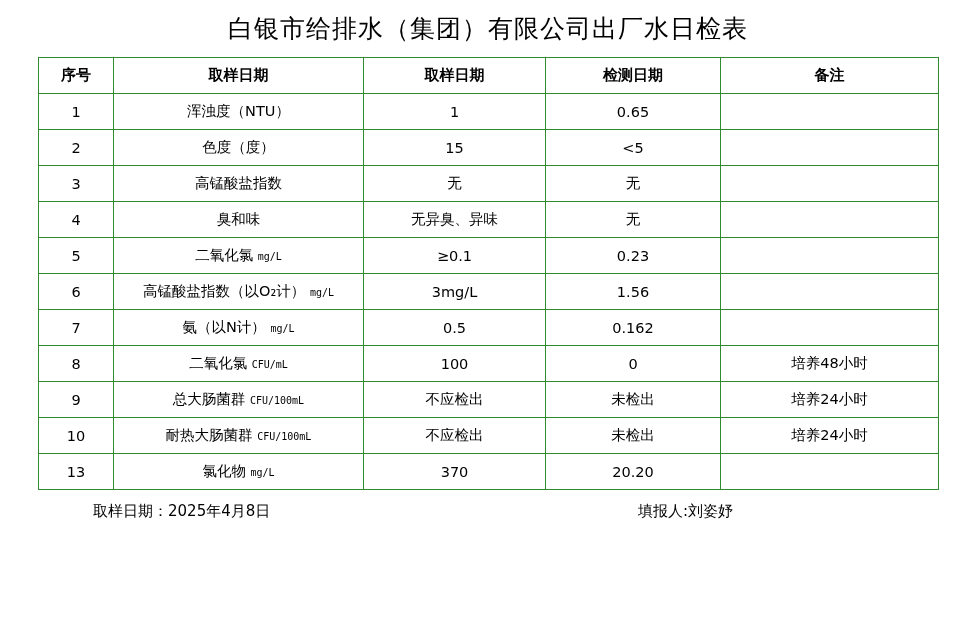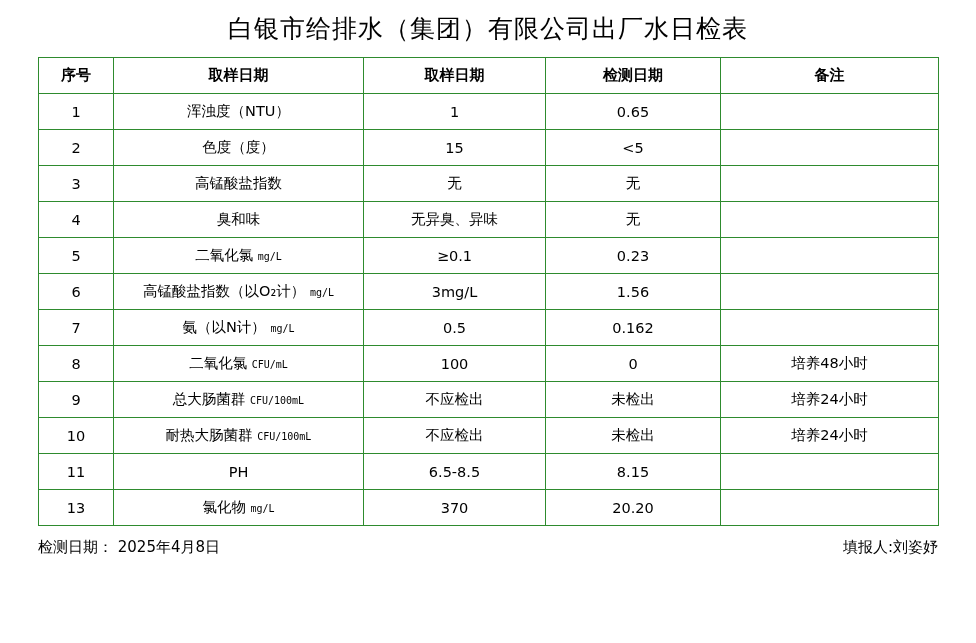--- a/index.html
+++ b/index.html
@@ -70,21 +70,21 @@
   .footer {
     width: 900px;
     margin: 0 auto;
     display: flex;
     padding-top: 12px;
     font-size: 15px;
     font-family: "DejaVu Sans", "Liberation Sans", sans-serif;
   }
   .footer .f1 { width: 330px; text-align: left; padding-left: 55px; }
   .footer .f2 { width: 330px; text-align: left; }
-  .footer .f3 { flex: 1; text-align: right; padding-left: 10px; }
+  .footer .f3 { flex: 1; text-align: center; padding-left: 10px; }
 </style>
 </head>
 <body>
 
 <div class="page">
 
   <div class="doc-title">白银市给排水（集团）有限公司出厂水日检表</div>
 
   <div class="table-wrap">
     <table class="report">
@@ -169,35 +169,28 @@
           <td>培养24小时</td>
         </tr>
         <tr>
           <td>10</td>
           <td><span>耐热大肠菌群</span> <span class="unit">CFU/100mL</span></td>
           <td>不应检出</td>
           <td>未检出</td>
           <td>培养24小时</td>
         </tr>
         <tr>
-          <td>11</td>
-          <td><span>PH</span> <span class="unit"></span></td>
-          <td class="num">6.5-8.5</td>
-          <td class="num">8.15</td>
-          <td></td>
-        </tr>
-        <tr>
           <td>13</td>
           <td><span>氯化物</span> <span class="unit">mg/L</span></td>
           <td class="num">370</td>
           <td class="num">20.20</td>
           <td></td>
         </tr>
       </tbody>
     </table>
   </div>
 
   <div class="footer">
-    <div class="f2">检测日期： 2025年4月8日</div>
+    <div class="f1">取样日期：2025年4月8日</div>
     <div class="f3">填报人:刘姿妤</div>
   </div>
 
 </div>
 
 </body></html>

